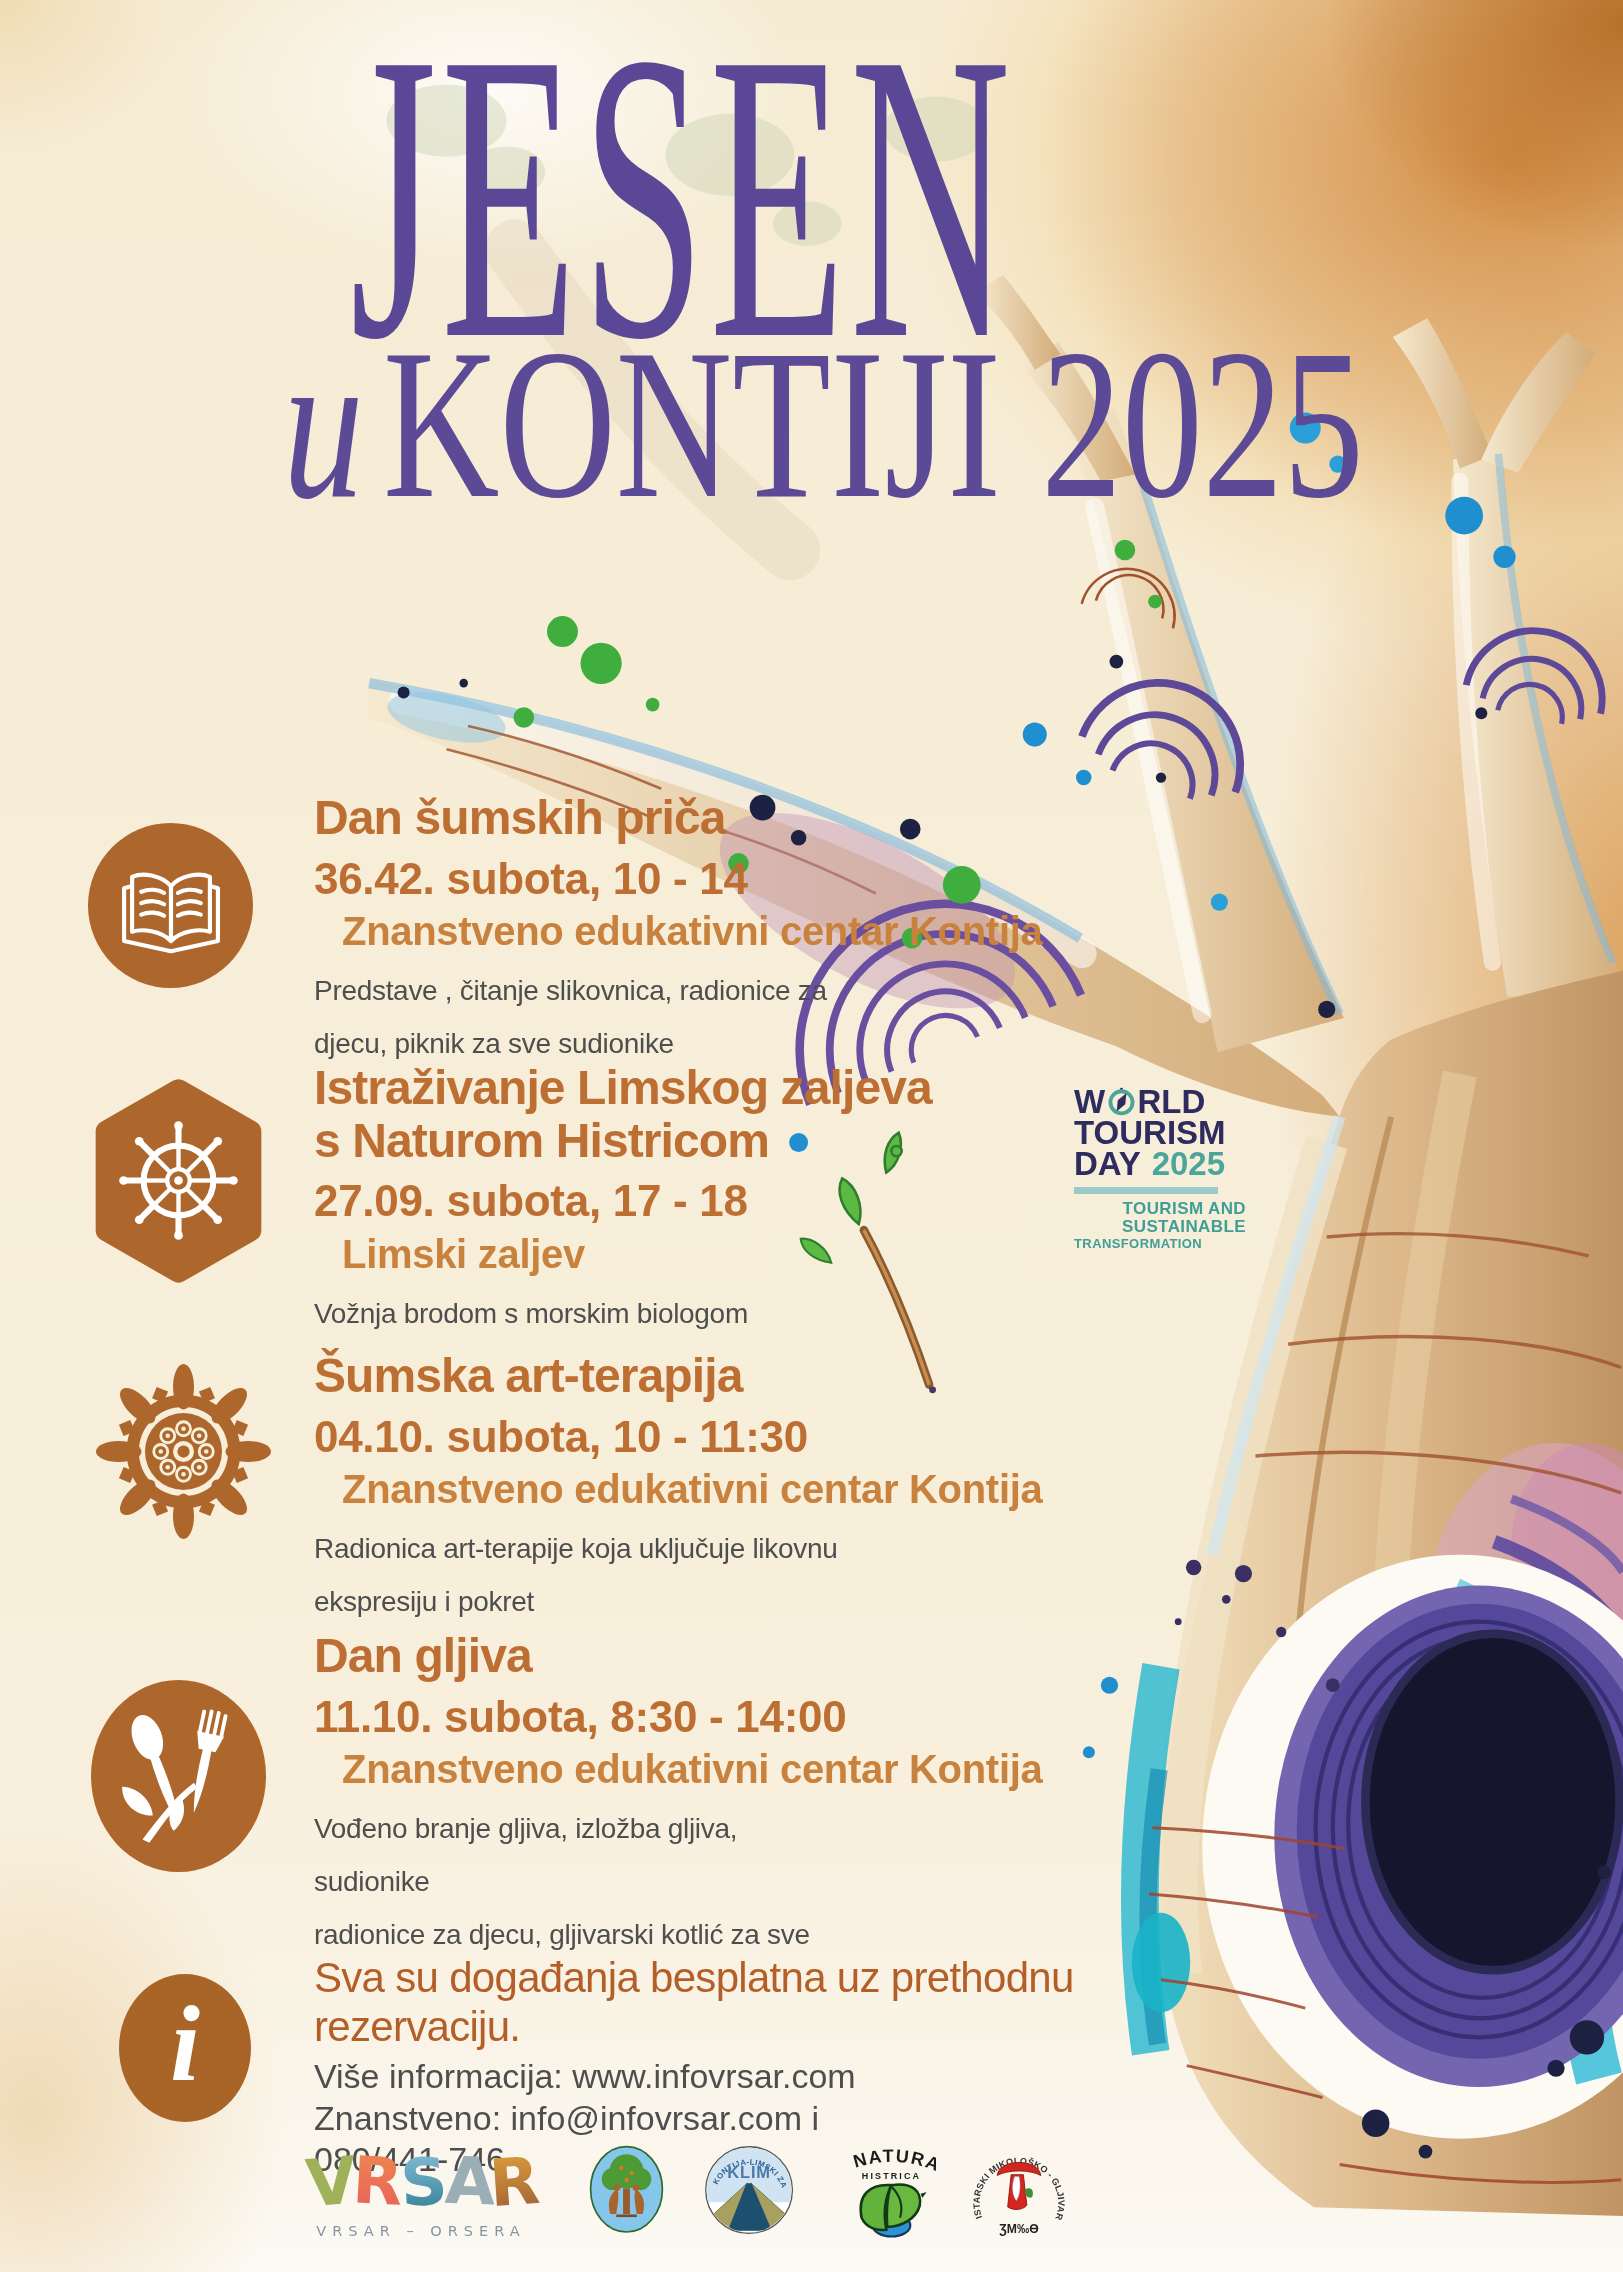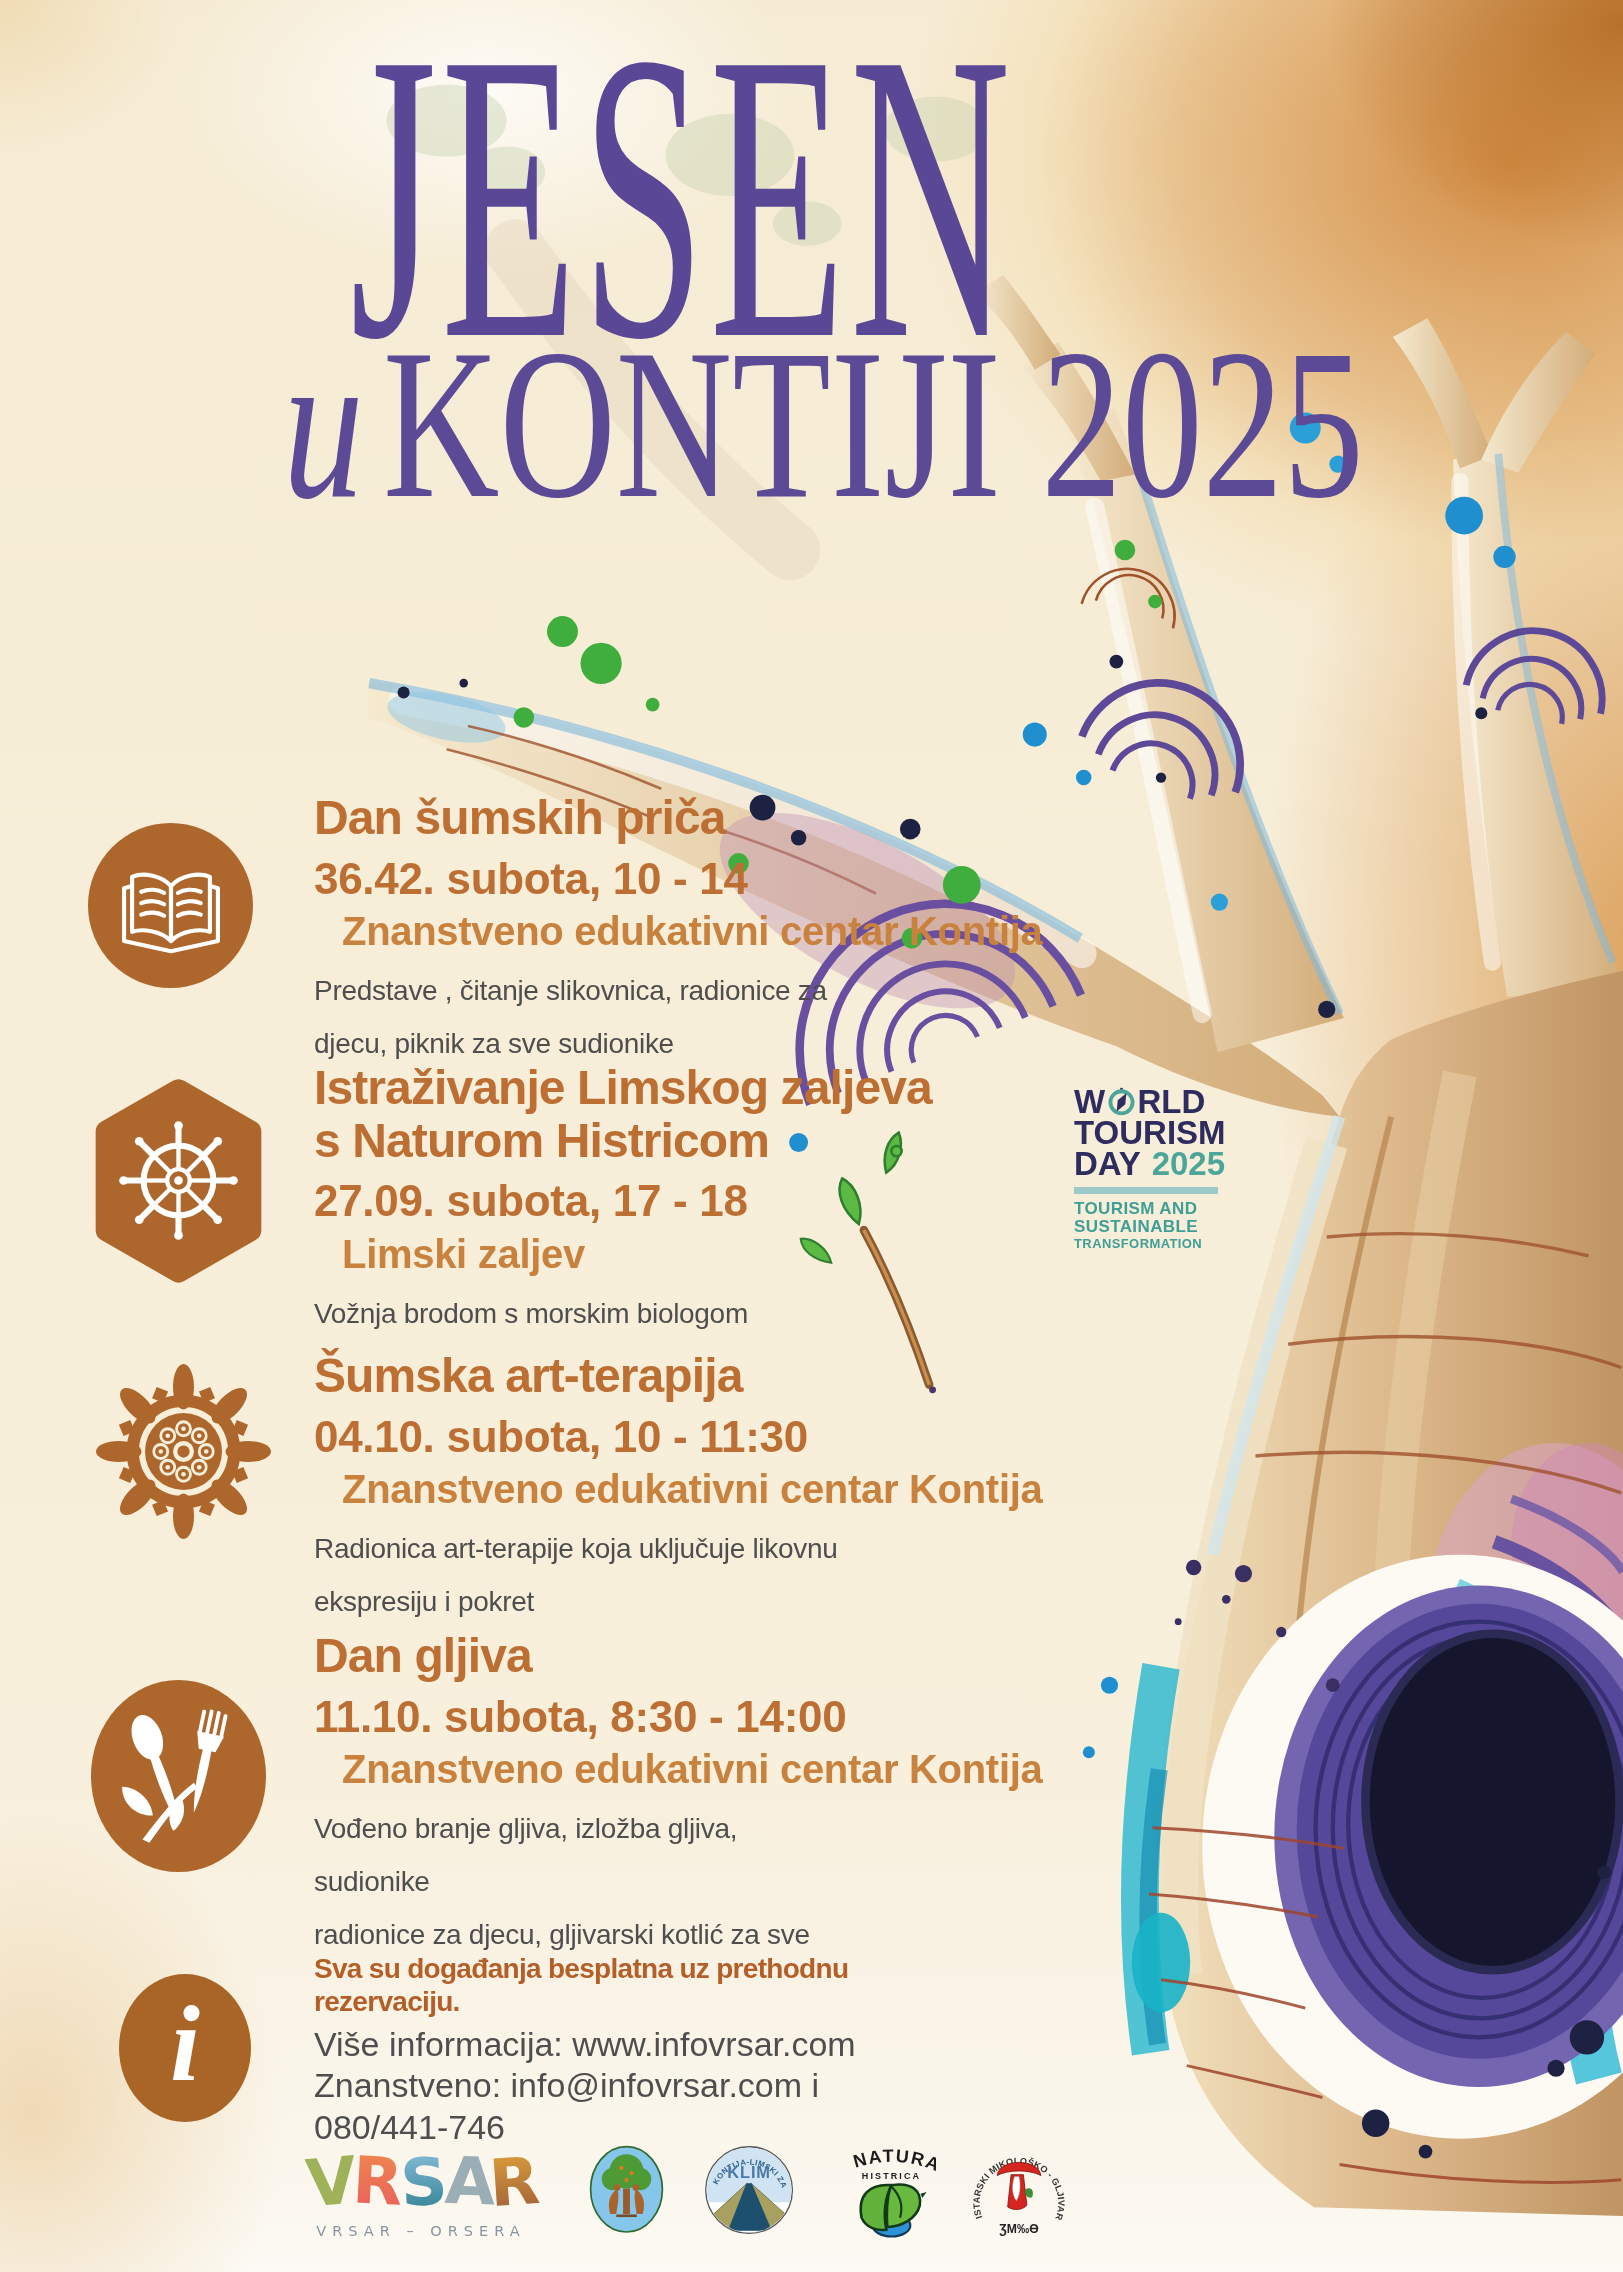--- a/index.html
+++ b/index.html
@@ -35,30 +35,30 @@
   .ev-title span{display:block;}
   .ev-date{font-weight:700;font-size:44px;line-height:1.22;color:#bd6f33;}
   .ev-loc{font-weight:700;font-size:40px;line-height:1.3;color:#c9823d;margin-left:28px;}
   .ev-desc span{display:block;font-size:28px;line-height:1.31;color:#4e4e4e;margin-top:16px;}
 
   .icon-wrap{position:absolute;}
   .circle{background:#ad672c;border-radius:50%;display:flex;align-items:center;justify-content:center;}
 
   
   #info{position:absolute;left:314px;top:1953px;width:773px;}
-  #info .b span{display:block;font-weight:700;font-size:28px;line-height:1.17;color:#b45f27;letter-spacing:-0.7px;}
+  #info .b span{display:block;font-weight:400;font-size:42px;line-height:1.17;color:#b45f27;letter-spacing:-0.7px;}
   #info .n span{display:block;font-size:34px;line-height:1.22;color:#4e4e4e;}
   #info .n{margin-top:5.2px;}
 
   
   #wtd{position:absolute;left:1074px;top:1086px;width:172px;color:#2e2c5e;}
   #wtd .row{display:flex;align-items:center;font-weight:700;font-size:33px;line-height:31px;letter-spacing:0;}
   #wtd .row .yr{color:#4ba59a;margin-left:11px;}
   #wtd .bar{width:144px;height:6.9px;background:#9ccac9;margin:7.7px 0 6.9px;}
-  #wtd .tag{font-weight:700;font-size:17px;line-height:18px;color:#3f9e96;letter-spacing:0.4px;}
+  #wtd .tag{font-weight:700;font-size:17px;line-height:18px;color:#3f9e96;letter-spacing:0.4px;text-align:right;}
   #wtd .tag2{font-weight:700;font-size:13px;line-height:16.3px;color:#3f9e96;letter-spacing:0.4px;}
   #wtd .comp{margin:0 1.7px;}
 
   
   .flogo{position:absolute;}
 </style>
 </head>
 <body>
 
 <div id="poster">

